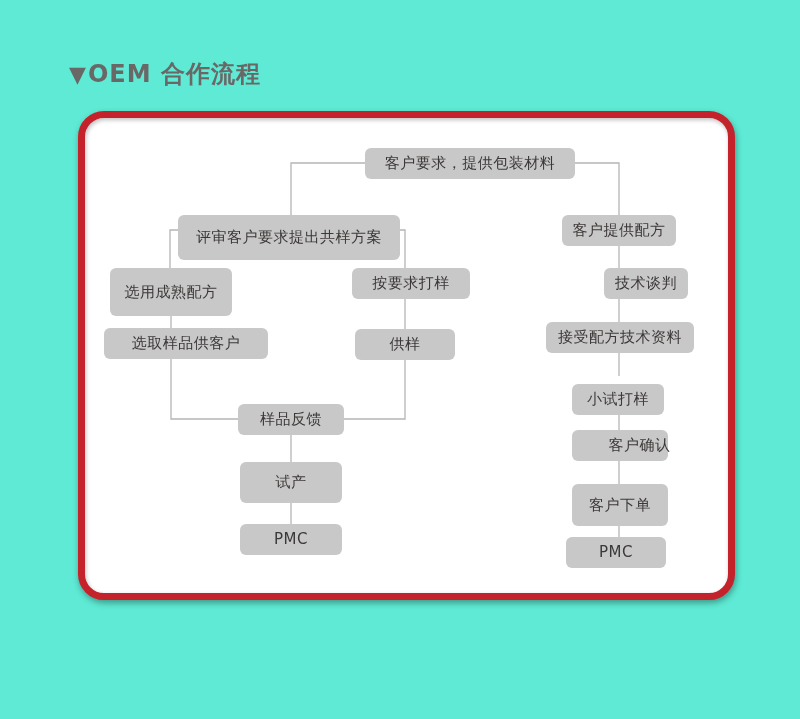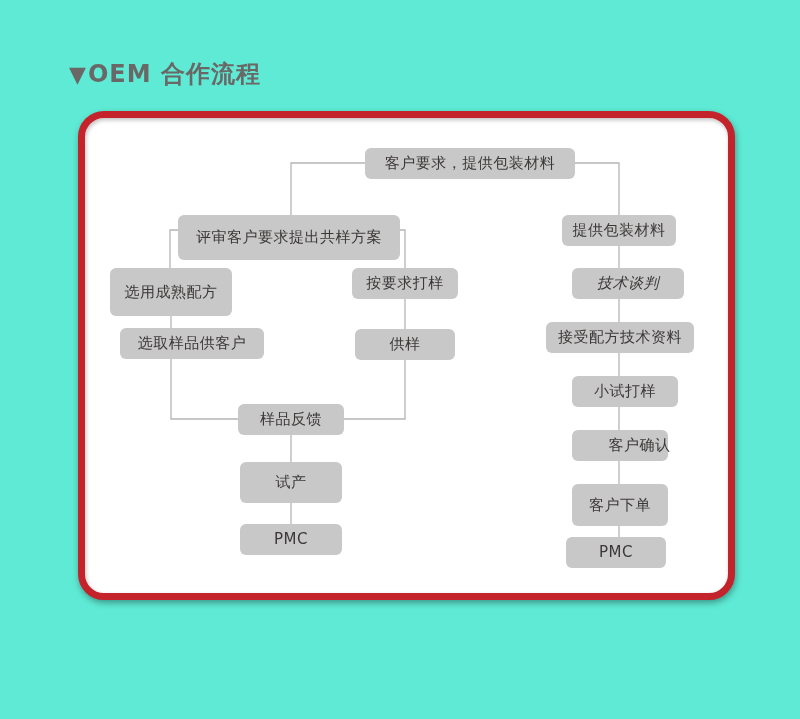--- a/index.html
+++ b/index.html
@@ -78,28 +78,28 @@
       <polyline points="619,299 619,322" fill="none" stroke="#b5b5b5" stroke-width="1.3"></polyline>
       <polyline points="619,353 619,376" fill="none" stroke="#b5b5b5" stroke-width="1.3"></polyline>
       <polyline points="619,407 619,430" fill="none" stroke="#b5b5b5" stroke-width="1.3"></polyline>
       <polyline points="619,461 619,484" fill="none" stroke="#b5b5b5" stroke-width="1.3"></polyline>
       <polyline points="619,515 619,537" fill="none" stroke="#b5b5b5" stroke-width="1.3"></polyline>
     </svg>
 
   <div class="nodes-layer" id="nodes">
       <div class="node" style="left: 365px; top: 148px; width: 210px; height: 31px;">客户要求，提供包装材料</div>
       <div class="node" style="left: 178px; top: 215px; width: 222px; height: 45px;">评审客户要求提出共样方案</div>
-      <div class="node" style="left: 562px; top: 215px; width: 114px; height: 31px;">提供包装材料</div>
+      <div class="node" style="left: 562px; top: 215px; width: 114px; height: 31px;">客户提供配方</div>
       <div class="node" style="left: 110px; top: 268px; width: 122px; height: 48px;">选用成熟配方</div>
-      <div class="node" style="left: 352px; top: 268px; width: 106px; height: 31px;">按要求打样</div>
-      <div class="node" style="left: 572px; top: 268px; width: 112px; height: 31px; font-style: italic;">技术谈判</div>
-      <div class="node" style="left: 120px; top: 328px; width: 144px; height: 31px;">选取样品供客户</div>
+      <div class="node" style="left: 352px; top: 268px; width: 118px; height: 31px;">按要求打样</div>
+      <div class="node" style="left: 604px; top: 268px; width: 84px; height: 31px;">技术谈判</div>
+      <div class="node" style="left: 104px; top: 328px; width: 164px; height: 31px;">选取样品供客户</div>
       <div class="node" style="left: 355px; top: 329px; width: 100px; height: 31px;">供样</div>
       <div class="node" style="left: 546px; top: 322px; width: 148px; height: 31px;">接受配方技术资料</div>
-      <div class="node" style="left: 572px; top: 376px; width: 106px; height: 31px;">小试打样</div>
+      <div class="node" style="left: 572px; top: 384px; width: 92px; height: 31px;">小试打样</div>
       <div class="node" style="left: 238px; top: 404px; width: 106px; height: 31px;">样品反馈</div>
       <div class="node" style="left: 572px; top: 430px; width: 96px; height: 31px; padding-left: 39px;">客户确认</div>
       <div class="node" style="left: 240px; top: 462px; width: 102px; height: 41px;">试产</div>
       <div class="node" style="left: 572px; top: 484px; width: 96px; height: 42px;">客户下单</div>
       <div class="node" style="left: 240px; top: 524px; width: 102px; height: 31px;">PMC</div>
       <div class="node" style="left: 566px; top: 537px; width: 100px; height: 31px;">PMC</div>
     </div>
 </div>
 
 </body></html>

